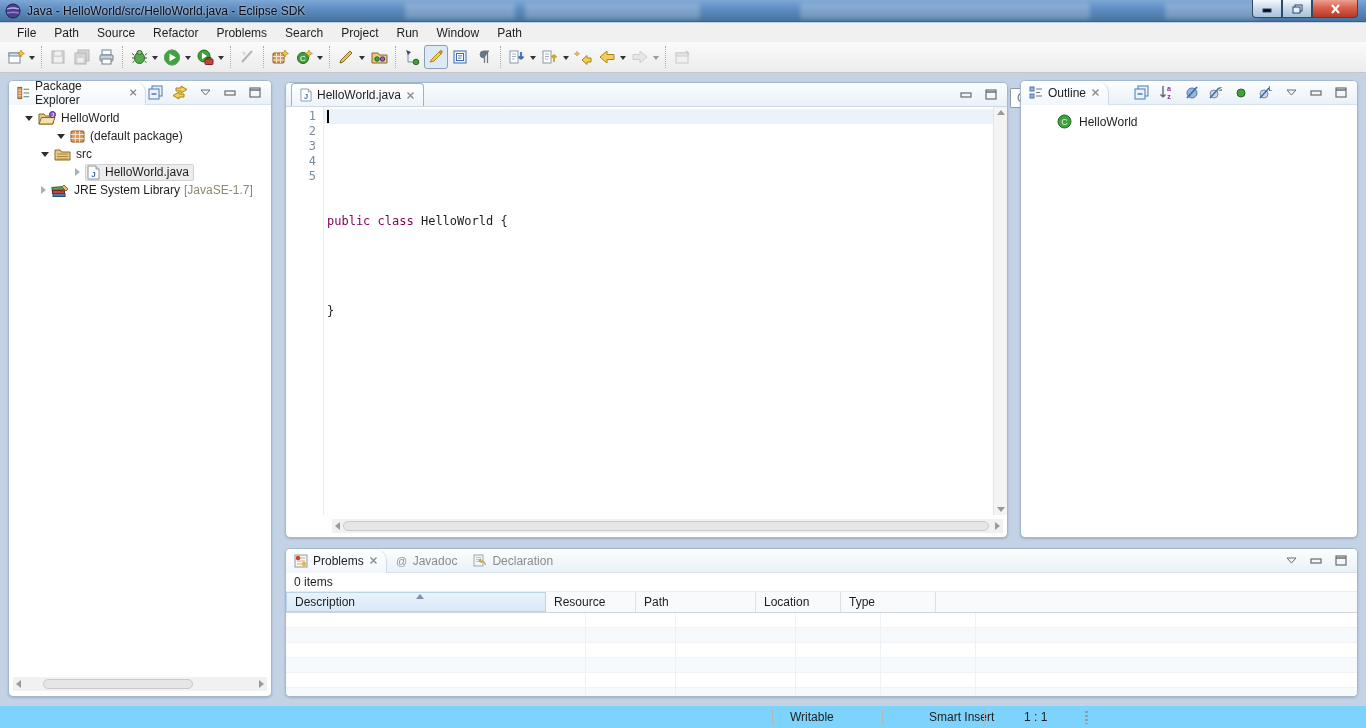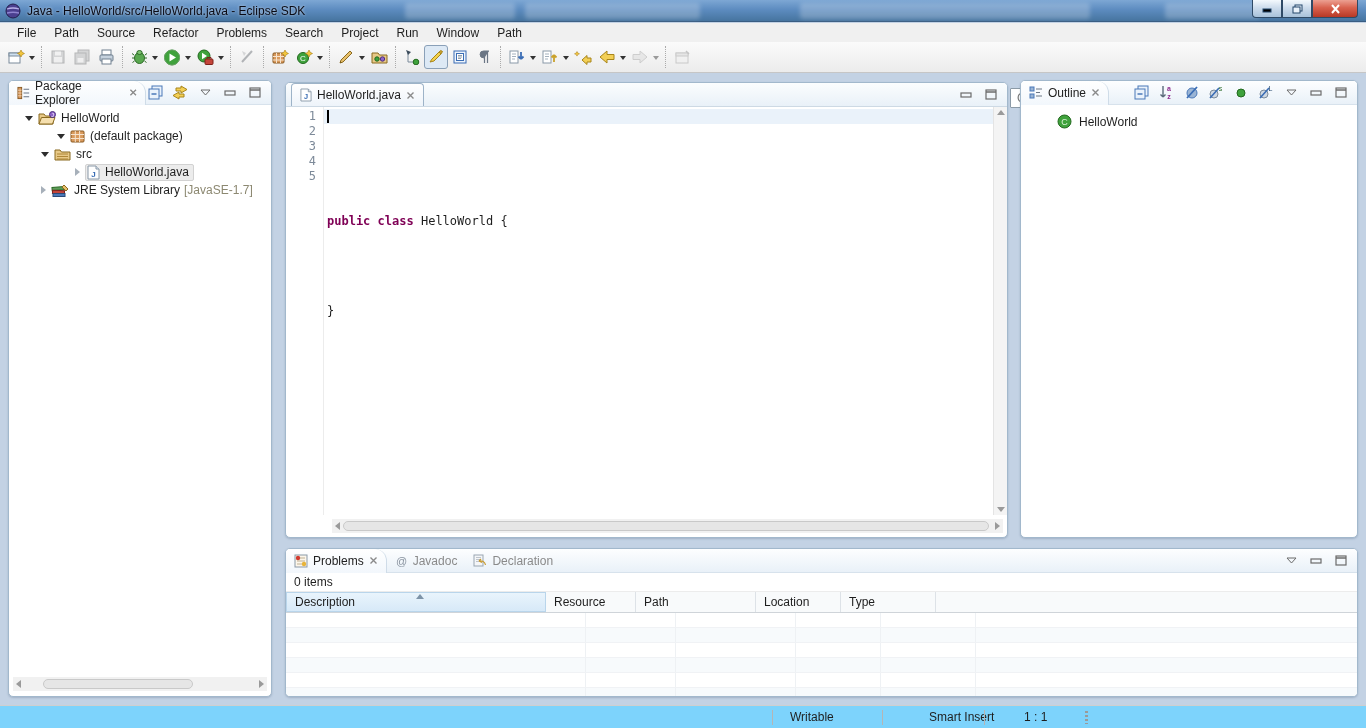--- a/index.html
+++ b/index.html
@@ -81,21 +81,21 @@
     border-radius:4px 4px 0 0; }
   .editor-body { position:absolute; left:0; top:24px; right:0; bottom:22px; display:flex; }
   .gutter { width:38px; background:#ffffff; border-right:1px solid #ececec;
     font-family:"DejaVu Sans Mono","Liberation Mono",monospace; font-size:12px; color:#7d8a99;
     text-align:right; padding:2px 7px 0 0; line-height:15px; }
   .code { flex:1; font-family:"DejaVu Sans Mono","Liberation Mono",monospace; font-size:12px;
     line-height:15px; padding-top:2px; position:relative; white-space:pre; }
   .cur-line { position:absolute; left:0; right:0; top:2px; height:15px; background:#eaf2fa; }
   .caret { position:absolute; left:3px; top:3px; width:2px; height:13px; background:#000; }
   .code-line { position:relative; padding-left:3px; }
-  .kw { color:#7f0055; font-weight:bold; }
+  .kw { color:#7f0055; font-weight:normal; }
   .vscroll { width:14px; background:#f4f4f4; border-left:1px solid #e4e4e4;
     display:flex; flex-direction:column; justify-content:space-between; align-items:center; padding:3px 0; }
   .hscroll { position:absolute; left:0; right:0; bottom:4px; height:14px; background:#f1f1f1;
     display:flex; align-items:center; padding:0 3px; }
   .scr-thumb { height:10px; background:#e6e6e6; border:1px solid #c9c9c9; border-radius:5px; }
   .tri-up { width:0;height:0;border-left:4px solid transparent;border-right:4px solid transparent;border-bottom:5px solid #9a9a9a; }
   .tri-down { width:0;height:0;border-left:4px solid transparent;border-right:4px solid transparent;border-top:5px solid #9a9a9a; }
   .tri-left { width:0;height:0;border-top:4px solid transparent;border-bottom:4px solid transparent;border-right:5px solid #9a9a9a; }
   .tri-right { width:0;height:0;border-top:4px solid transparent;border-bottom:4px solid transparent;border-left:5px solid #9a9a9a; }
 

